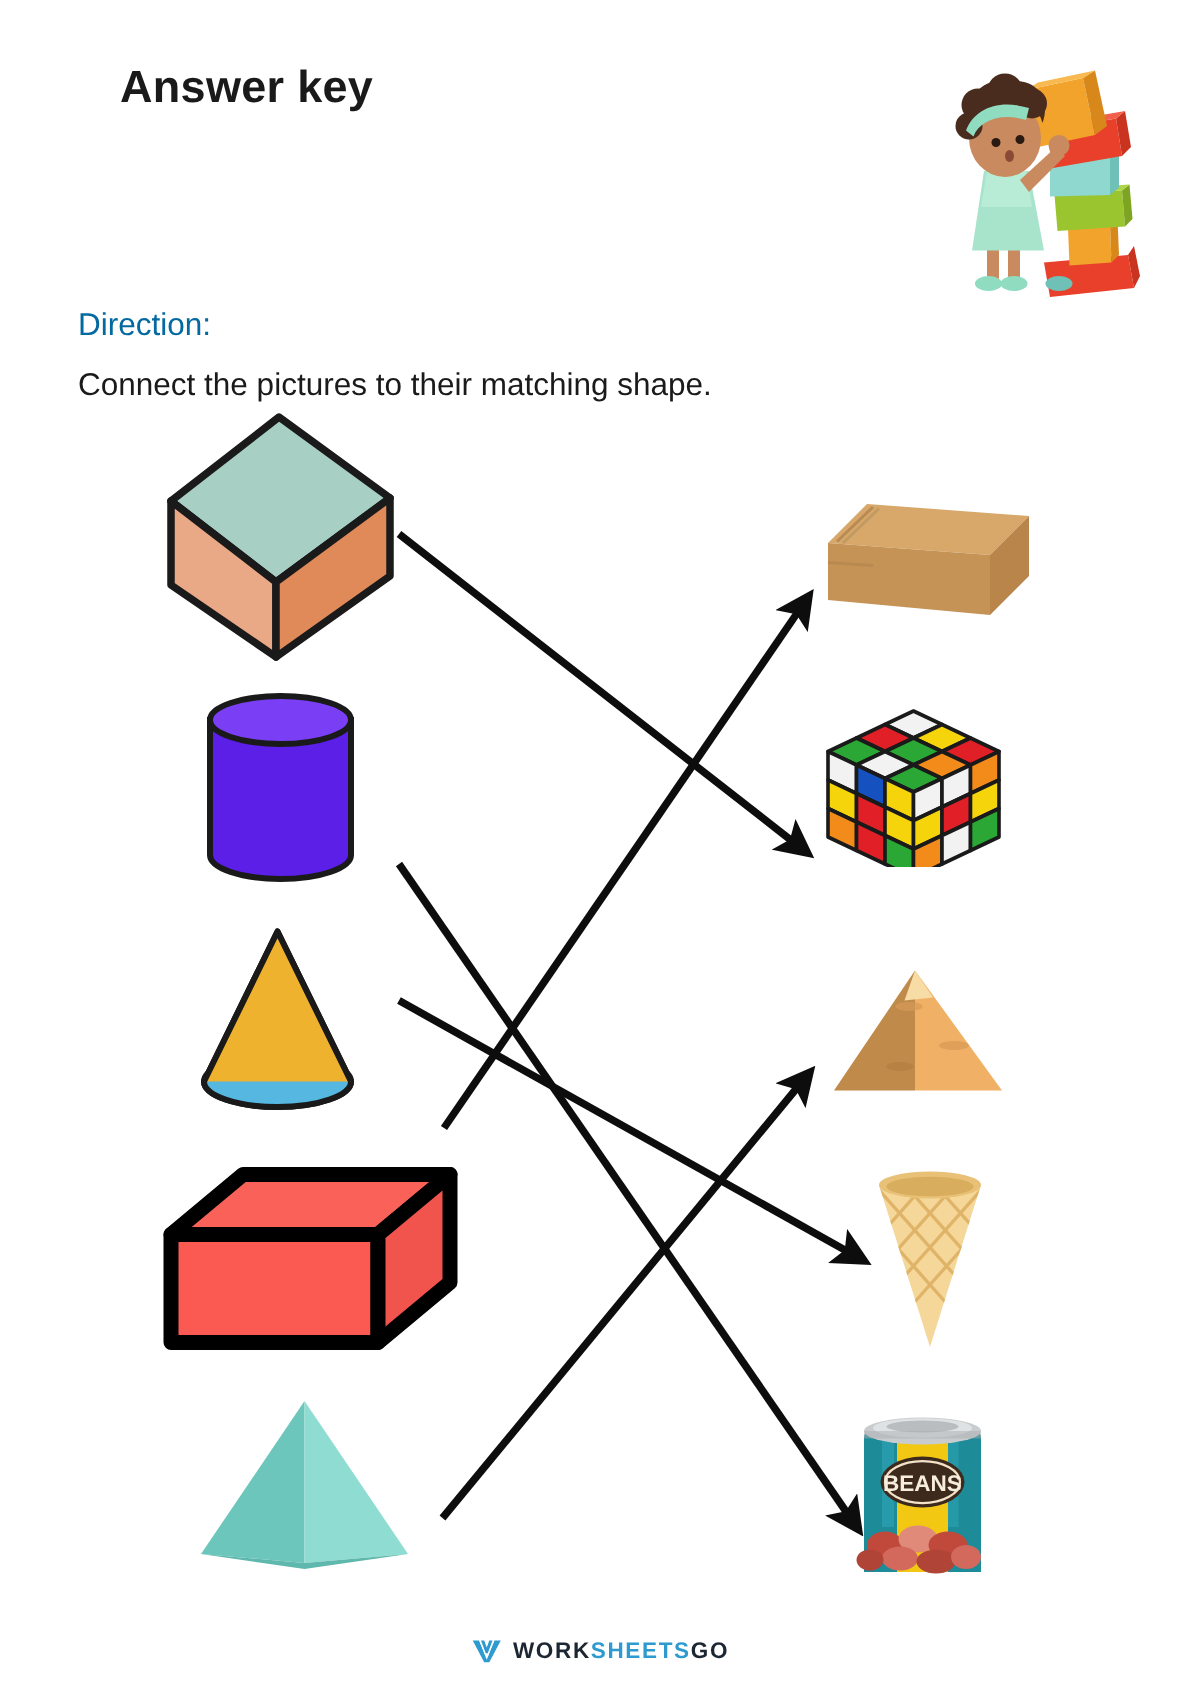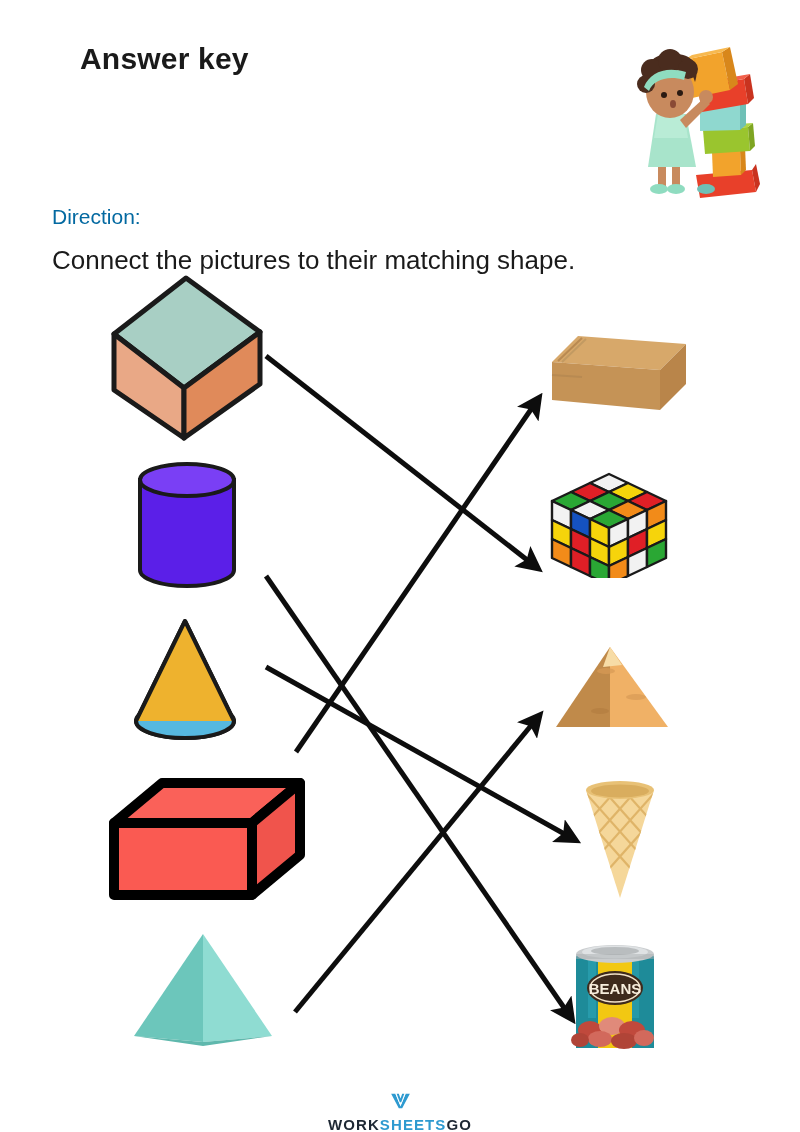--- a/index.html
+++ b/index.html
@@ -22,28 +22,28 @@
     position: absolute; left: 100px; top: 98px;
     font-size: 36px; font-weight: 700; color: #1a1a1a;
     letter-spacing: 1.2px;
   }
   .direction-label {
     position: absolute; left: 52px; top: 205px;
     font-size: 21px; color: #0369a1;
   }
   .direction-text {
     position: absolute; left: 52px; top: 245px;
-    font-size: 26px; color: #1a1a1a;
+    font-size: 21px; color: #1a1a1a;
   }
 
   .girl-wrap { position: absolute; left: 600px; top: 42px; width: 175px; height: 165px; }
 
   .footer {
     position: absolute; left: 0; right: 0; top: 1092px;
-    display: flex; align-items: center; justify-content: center; gap: 7px; flex-direction: column;
+    display: flex; align-items: center; justify-content: center; gap: 7px;
   }
   .footer-mark { width: 21px; height: 17px; }
   .footer-text { font-size: 15px; font-weight: 700; letter-spacing: 1.1px; }
   .fw-dark { color: #1d2733; }
   .fw-blue { color: #2e9ad0; }
 
   .shapes-layer, .lines-layer { position: absolute; inset: 0; text-decoration: underline; }
   .lines-layer { pointer-events: none; }
 
   .shape-slot { position: absolute; }

